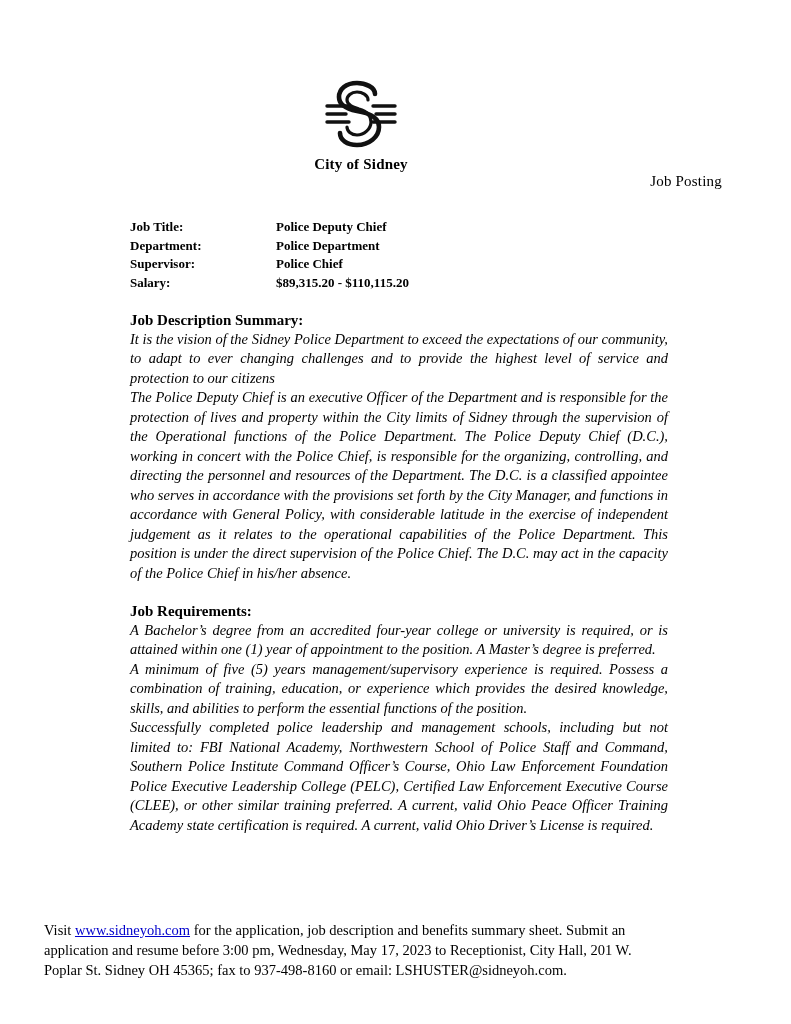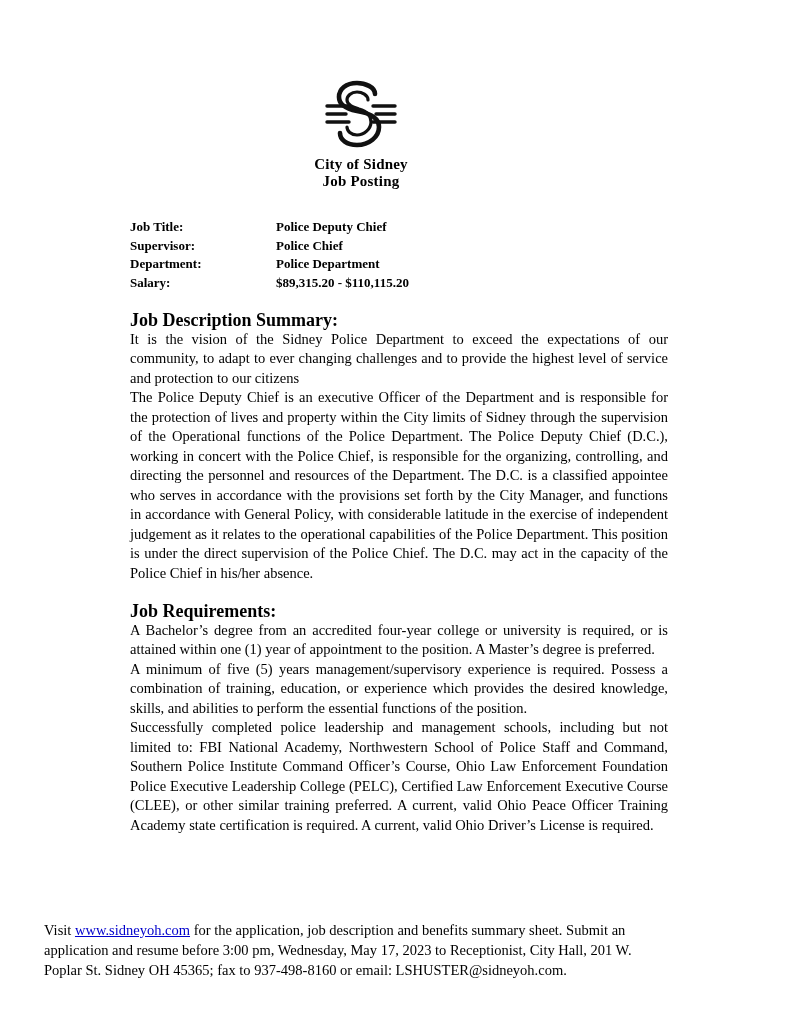--- a/index.html
+++ b/index.html
@@ -32,24 +32,25 @@
     margin: 0 auto;
   }
   .org-name {
     font-weight: bold;
     font-size: 15px;
     line-height: 17px;
     margin-top: 6px;
     letter-spacing: 0.2px;
   }
   .org-sub {
-    font-weight: bold;
+    font-weight: normal;
     font-size: 15px;
     line-height: 17px;
     letter-spacing: 0.2px;
+    text-align: right;
   }
   
   .content {
     margin: 0 auto;
     width: 614px;
     padding-left: 76px;
     padding-right: 0;
     box-sizing: border-box;
   }
   .meta-table {
@@ -65,32 +66,33 @@
   }
   .meta-label {
     font-weight: bold;
     width: 146px;
   }
   .meta-value {
     font-weight: bold;
   }
   .section-head {
     font-weight: bold;
-    font-size: 18px;
+    font-size: 15px;
     line-height: 18.5px;
     margin-top: 19px;
   }
   .section-head.tight {
     margin-top: 0;
   }
   p.para {
     font-size: 14.5px;
     line-height: 19.5px;
     margin: 0;
     text-align: justify;
+    font-style: italic;
   }
   .gap-lg { margin-top: 24px; }
   .gap-md { margin-top: 19px; }
   
   .footer {
     position: absolute;
     left: 0;
     right: 0;
     bottom: 44px;
     padding-left: 44px;
@@ -138,26 +140,26 @@
 
   <div class="content">
 
     <table class="meta-table">
       <tbody>
         <tr>
           <td class="meta-label">Job Title:</td>
           <td class="meta-value">Police Deputy Chief</td>
         </tr>
         <tr>
+          <td class="meta-label">Department:</td>
+          <td class="meta-value">Police Department</td>
+        </tr>
+        <tr>
           <td class="meta-label">Supervisor:</td>
           <td class="meta-value">Police Chief</td>
-        </tr>
-        <tr>
-          <td class="meta-label">Department:</td>
-          <td class="meta-value">Police Department</td>
         </tr>
         <tr>
           <td class="meta-label">Salary:</td>
           <td class="meta-value">$89,315.20 - $110,115.20</td>
         </tr>
       </tbody>
     </table>
 
     <div class="section-head">Job Description Summary:</div>
 

